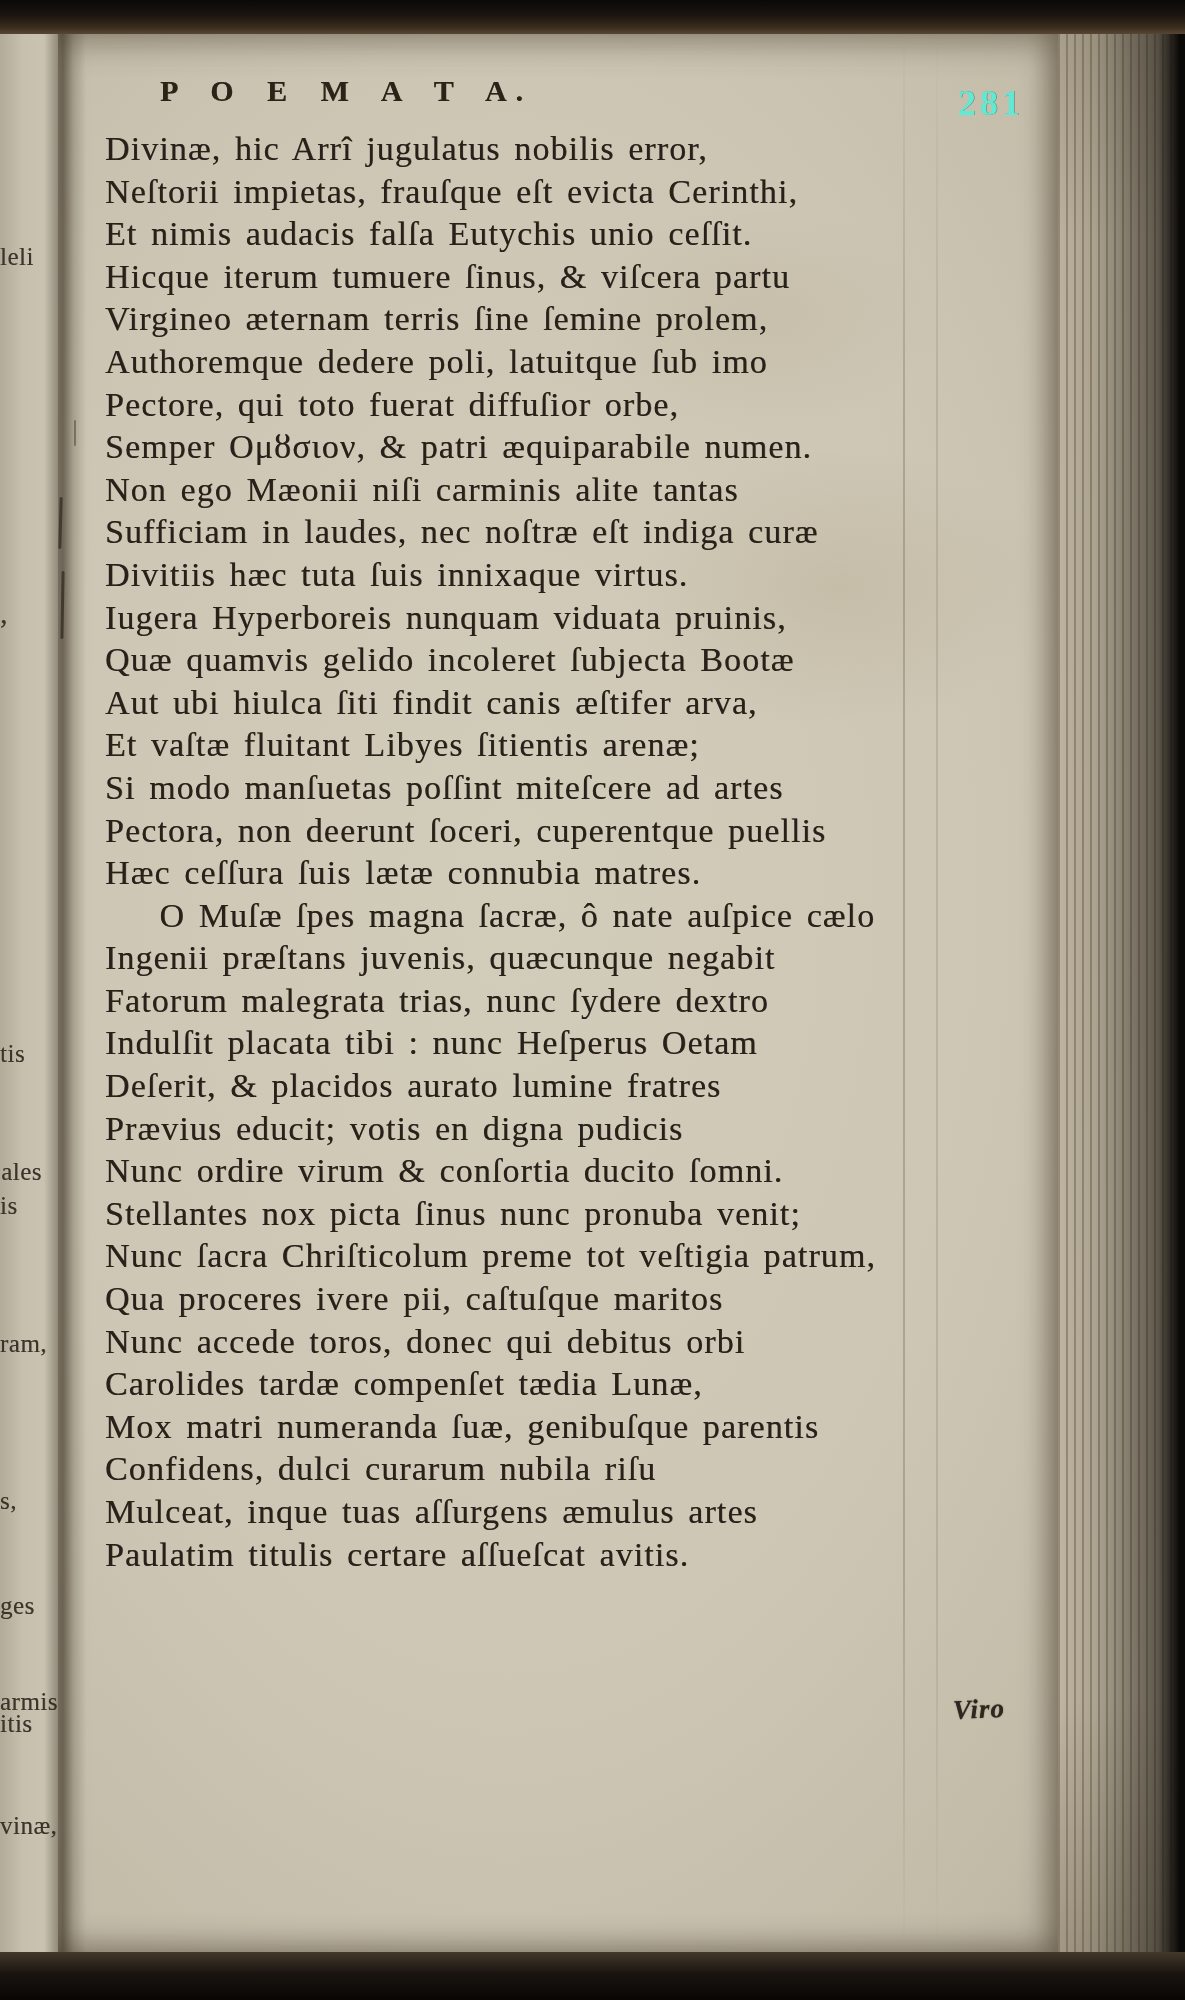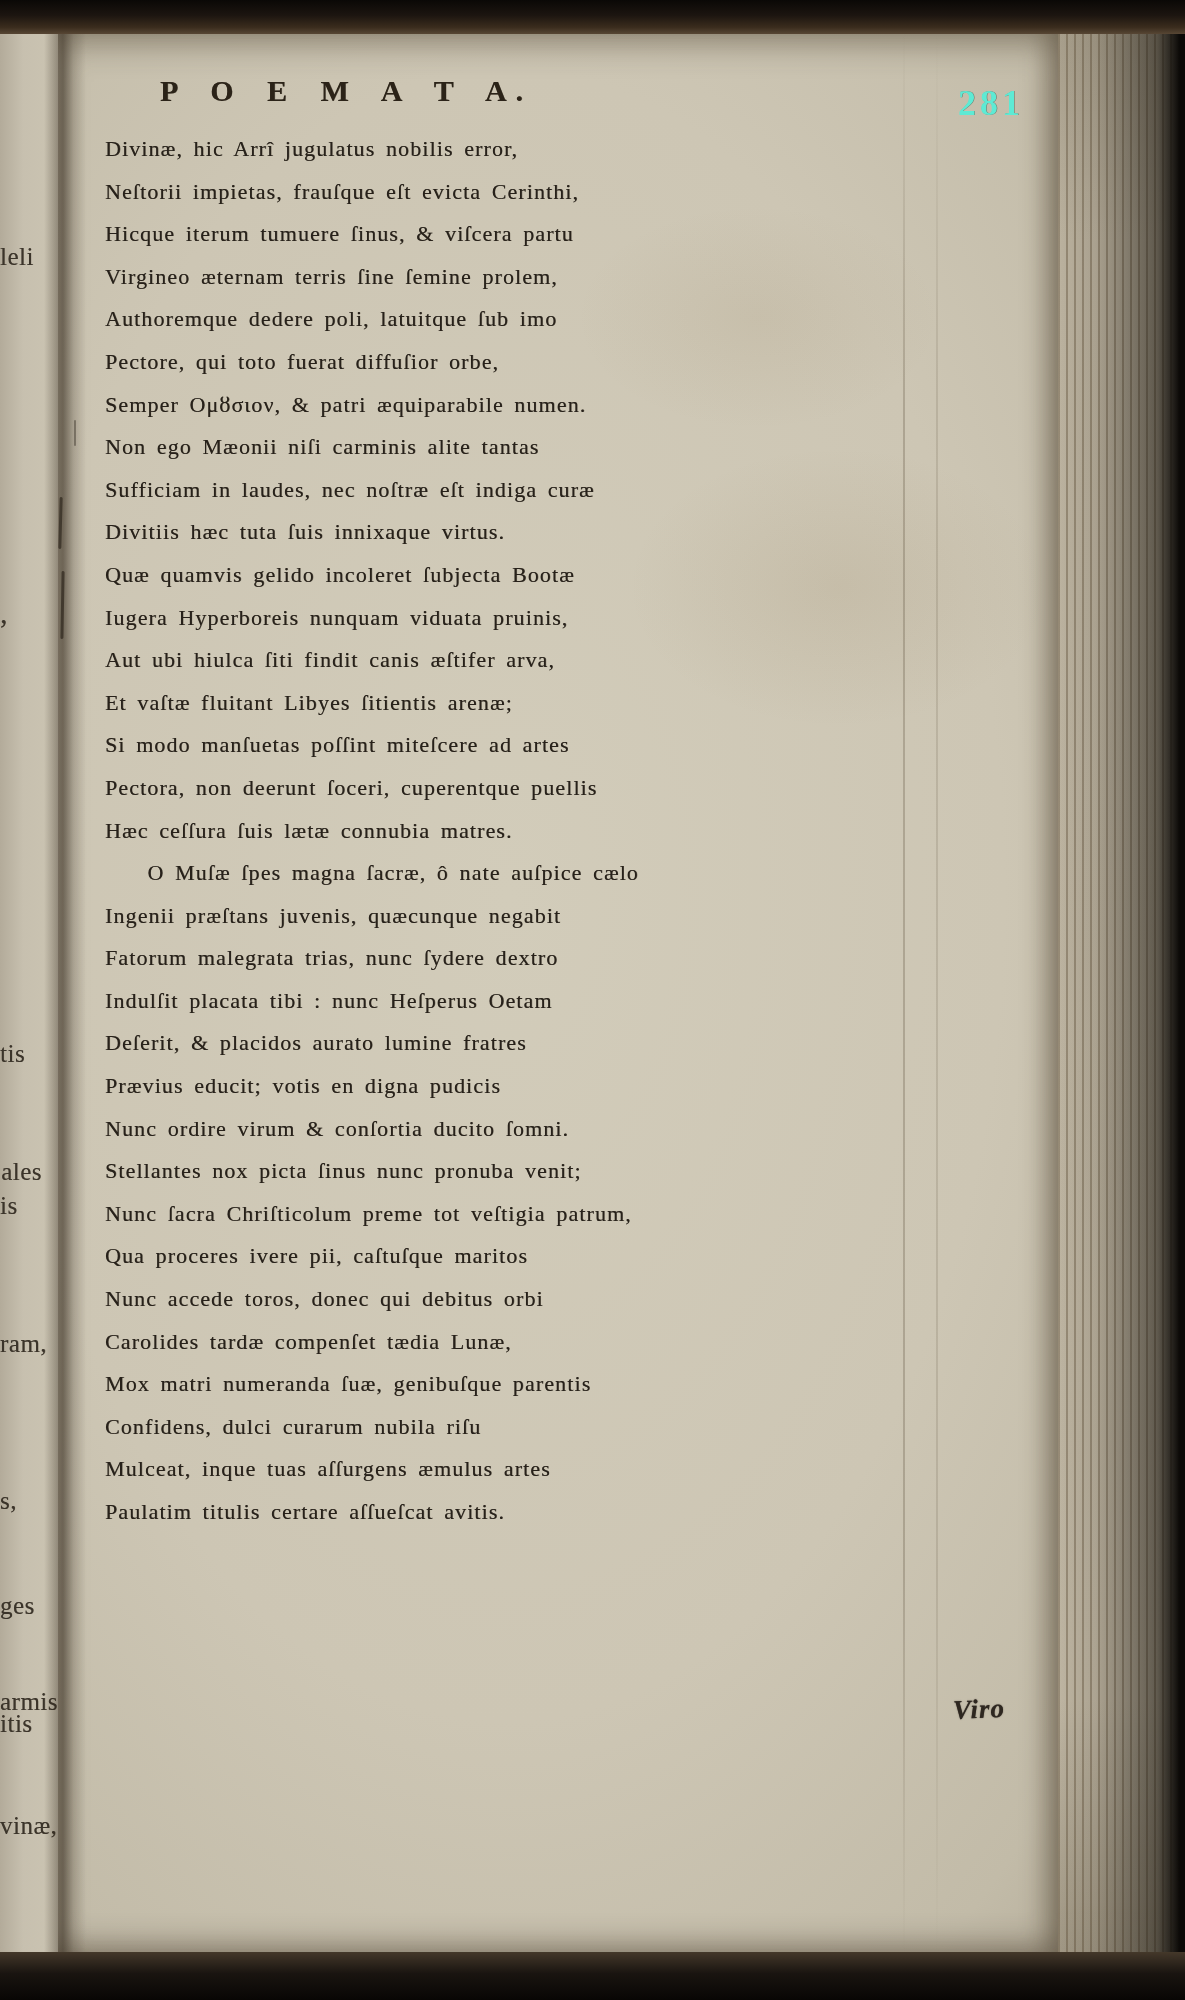--- a/index.html
+++ b/index.html
@@ -64,21 +64,21 @@
   }
   .page-number{
     position:absolute;left:958px;top:82px;width:70px;
     font-size:36px;font-weight:bold;color:#5eead4;letter-spacing:4px;
     text-shadow:0.4px 0.4px 0.6px rgba(43,35,24,0.55);
   }
   .poem{
     position:absolute;left:105px;top:128px;width:960px;
   }
   .poem-line{
-    white-space:pre;font-size:22px;line-height:42.6px;color:#27211a;
+    white-space:pre;font-size:34px;line-height:42.6px;color:#27211a;
     letter-spacing:1.1px;word-spacing:4px;
     text-shadow:0.4px 0.4px 0.5px rgba(40,32,22,0.55);
   }
   .catchword{
     position:absolute;left:953px;top:1694px;
     font-size:27px;font-style:italic;font-weight:bold;color:#2e2720;
     letter-spacing:1px;text-shadow:0 0 1.2px rgba(46,39,32,0.8);
     transform:rotate(-2deg);
   }
 
@@ -119,30 +119,31 @@
   <div class="crease c2"></div>
 
   <div class="running-title">P O E M A T A.</div>
 
   <div class="page-number">281</div>
 
   <div class="poem">
 
   <div class="poem-line">Divinæ, hic Arrî jugulatus nobilis error,</div>
       <div class="poem-line">Neſtorii impietas, frauſque eſt evicta Cerinthi,</div>
+      <div class="poem-line">Et nimis audacis falſa Eutychis unio ceſſit.</div>
       <div class="poem-line">Hicque iterum tumuere ſinus, &amp; viſcera partu</div>
       <div class="poem-line">Virgineo æternam terris ſine ſemine prolem,</div>
       <div class="poem-line">Authoremque dedere poli, latuitque ſub imo</div>
       <div class="poem-line">Pectore, qui toto fuerat diffuſior orbe,</div>
       <div class="poem-line">Semper Oμȣσιον, &amp; patri æquiparabile numen.</div>
       <div class="poem-line">Non ego Mæonii niſi carminis alite tantas</div>
       <div class="poem-line">Sufficiam in laudes, nec noſtræ eſt indiga curæ</div>
       <div class="poem-line">Divitiis hæc tuta ſuis innixaque virtus.</div>
+      <div class="poem-line">Iugera Hyperboreis nunquam viduata pruinis,</div>
       <div class="poem-line">Quæ quamvis gelido incoleret ſubjecta Bootæ</div>
-      <div class="poem-line">Iugera Hyperboreis nunquam viduata pruinis,</div>
       <div class="poem-line">Aut ubi hiulca ſiti findit canis æſtifer arva,</div>
       <div class="poem-line">Et vaſtæ fluitant Libyes ſitientis arenæ;</div>
       <div class="poem-line">Si modo manſuetas poſſint miteſcere ad artes</div>
       <div class="poem-line">Pectora, non deerunt ſoceri, cuperentque puellis</div>
       <div class="poem-line">Hæc ceſſura ſuis lætæ connubia matres.</div>
       <div class="poem-line">    O Muſæ ſpes magna ſacræ, ô nate auſpice cælo</div>
       <div class="poem-line">Ingenii præſtans juvenis, quæcunque negabit</div>
       <div class="poem-line">Fatorum malegrata trias, nunc ſydere dextro</div>
       <div class="poem-line">Indulſit placata tibi : nunc Heſperus Oetam</div>
       <div class="poem-line">Deſerit, &amp; placidos aurato lumine fratres</div>

